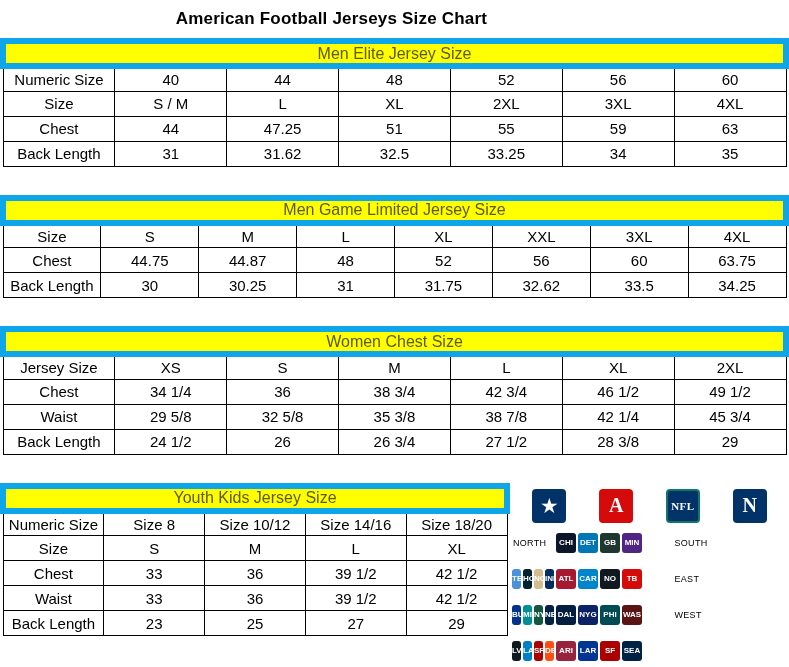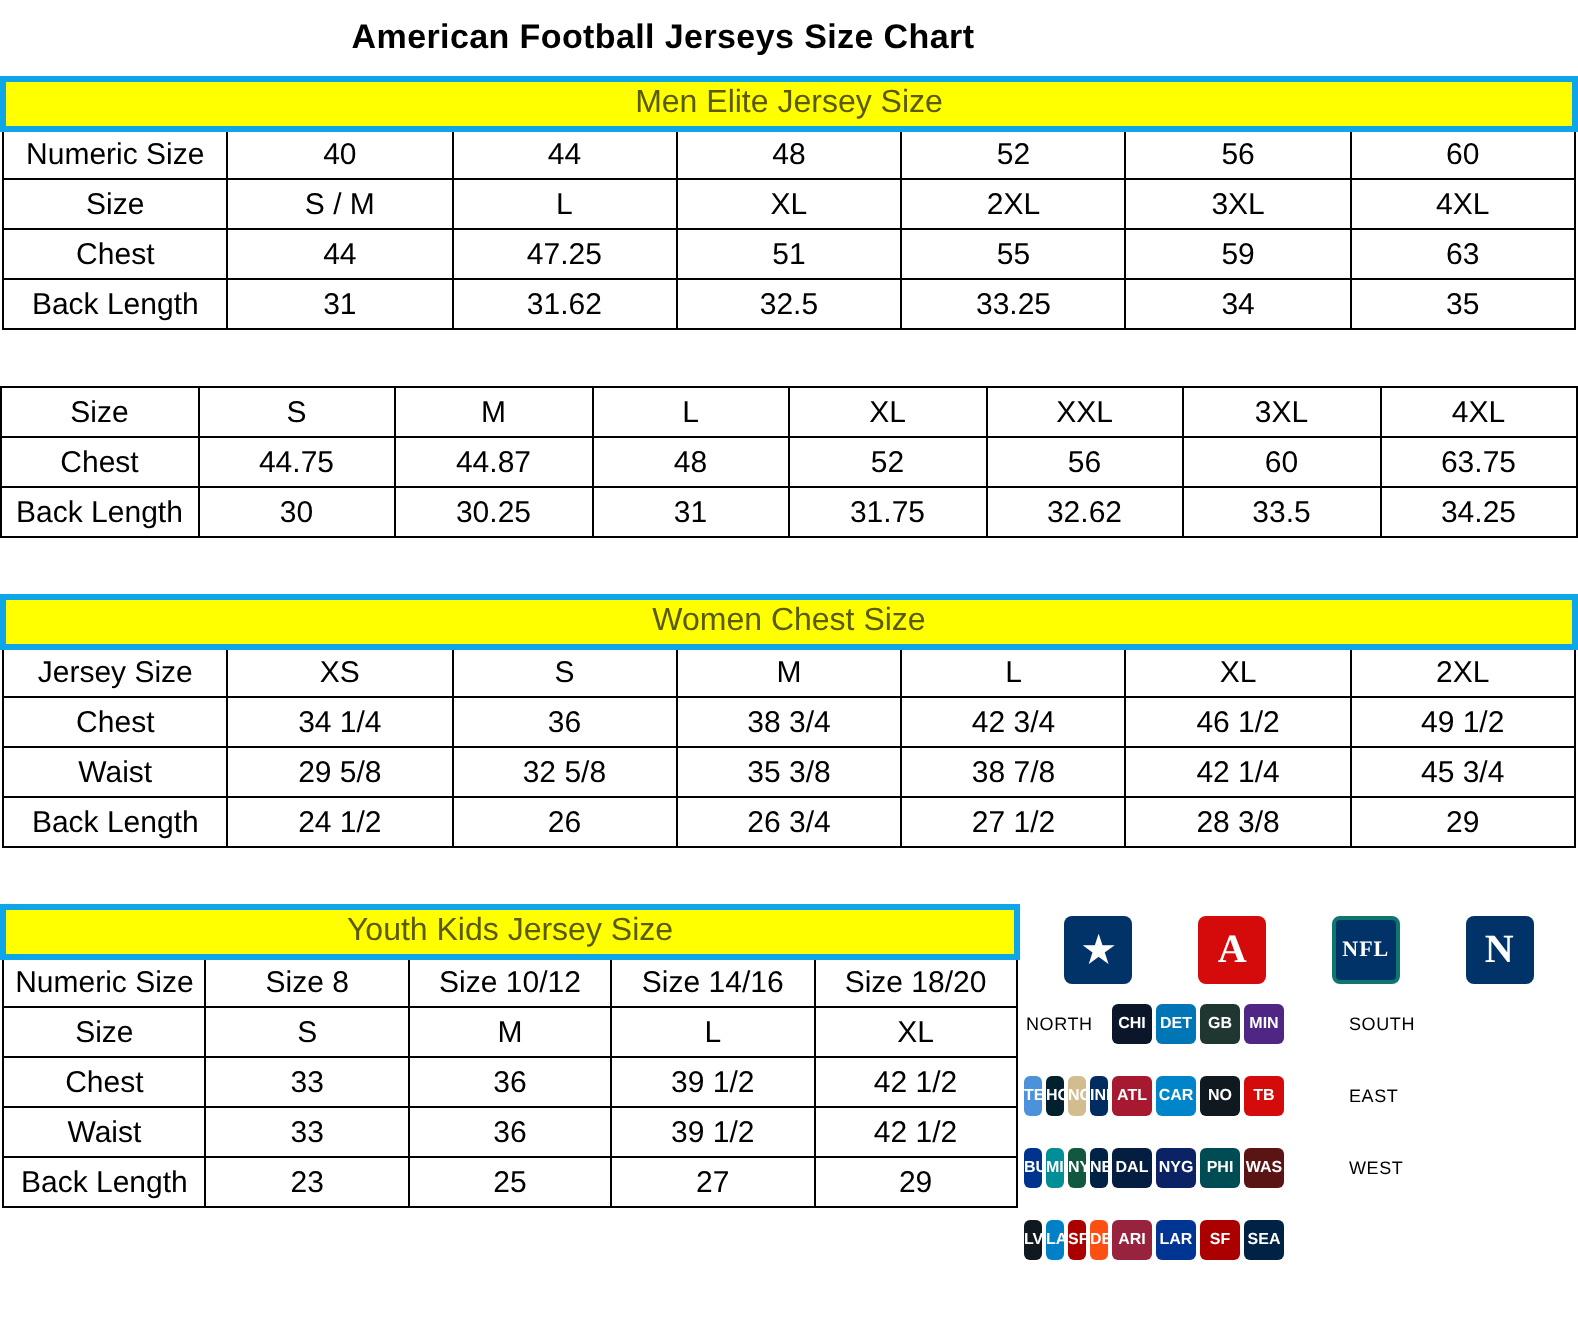--- a/index.html
+++ b/index.html
@@ -47,21 +47,21 @@
   }
   .spacer {
     height: 28px;
     background: #fff;
     width: 789px;
   }
   .hdr-cell {
     background: #ffff00;
     color: #5a5a00;
     font-size: 16px;
-    border: 3px solid #0ea5e9;
+    border: 6px solid #0ea5e9;
   }
   .lbl { }
   
   .youth-wrap {
     display: flex;
     width: 733px;
   }
   .youth-left { width: 510px; }
   .youth-left table { width: 510px; }
   .youth-right {
@@ -193,20 +193,23 @@
       </tr>
     </tbody>
       </table>
   </div>
 
   <div class="spacer"></div>
 
   <div>
     <table>
       <tbody>
+          <tr>
+        <td class="hdr-cell" colspan="8">Men Game Limited Jersey Size</td>
+      </tr>
       <tr>
         <td class="lbl">Size</td>
         <td>S</td>
         <td>M</td>
         <td>L</td>
         <td>XL</td>
         <td>XXL</td>
         <td>3XL</td>
         <td>4XL</td>
       </tr>

